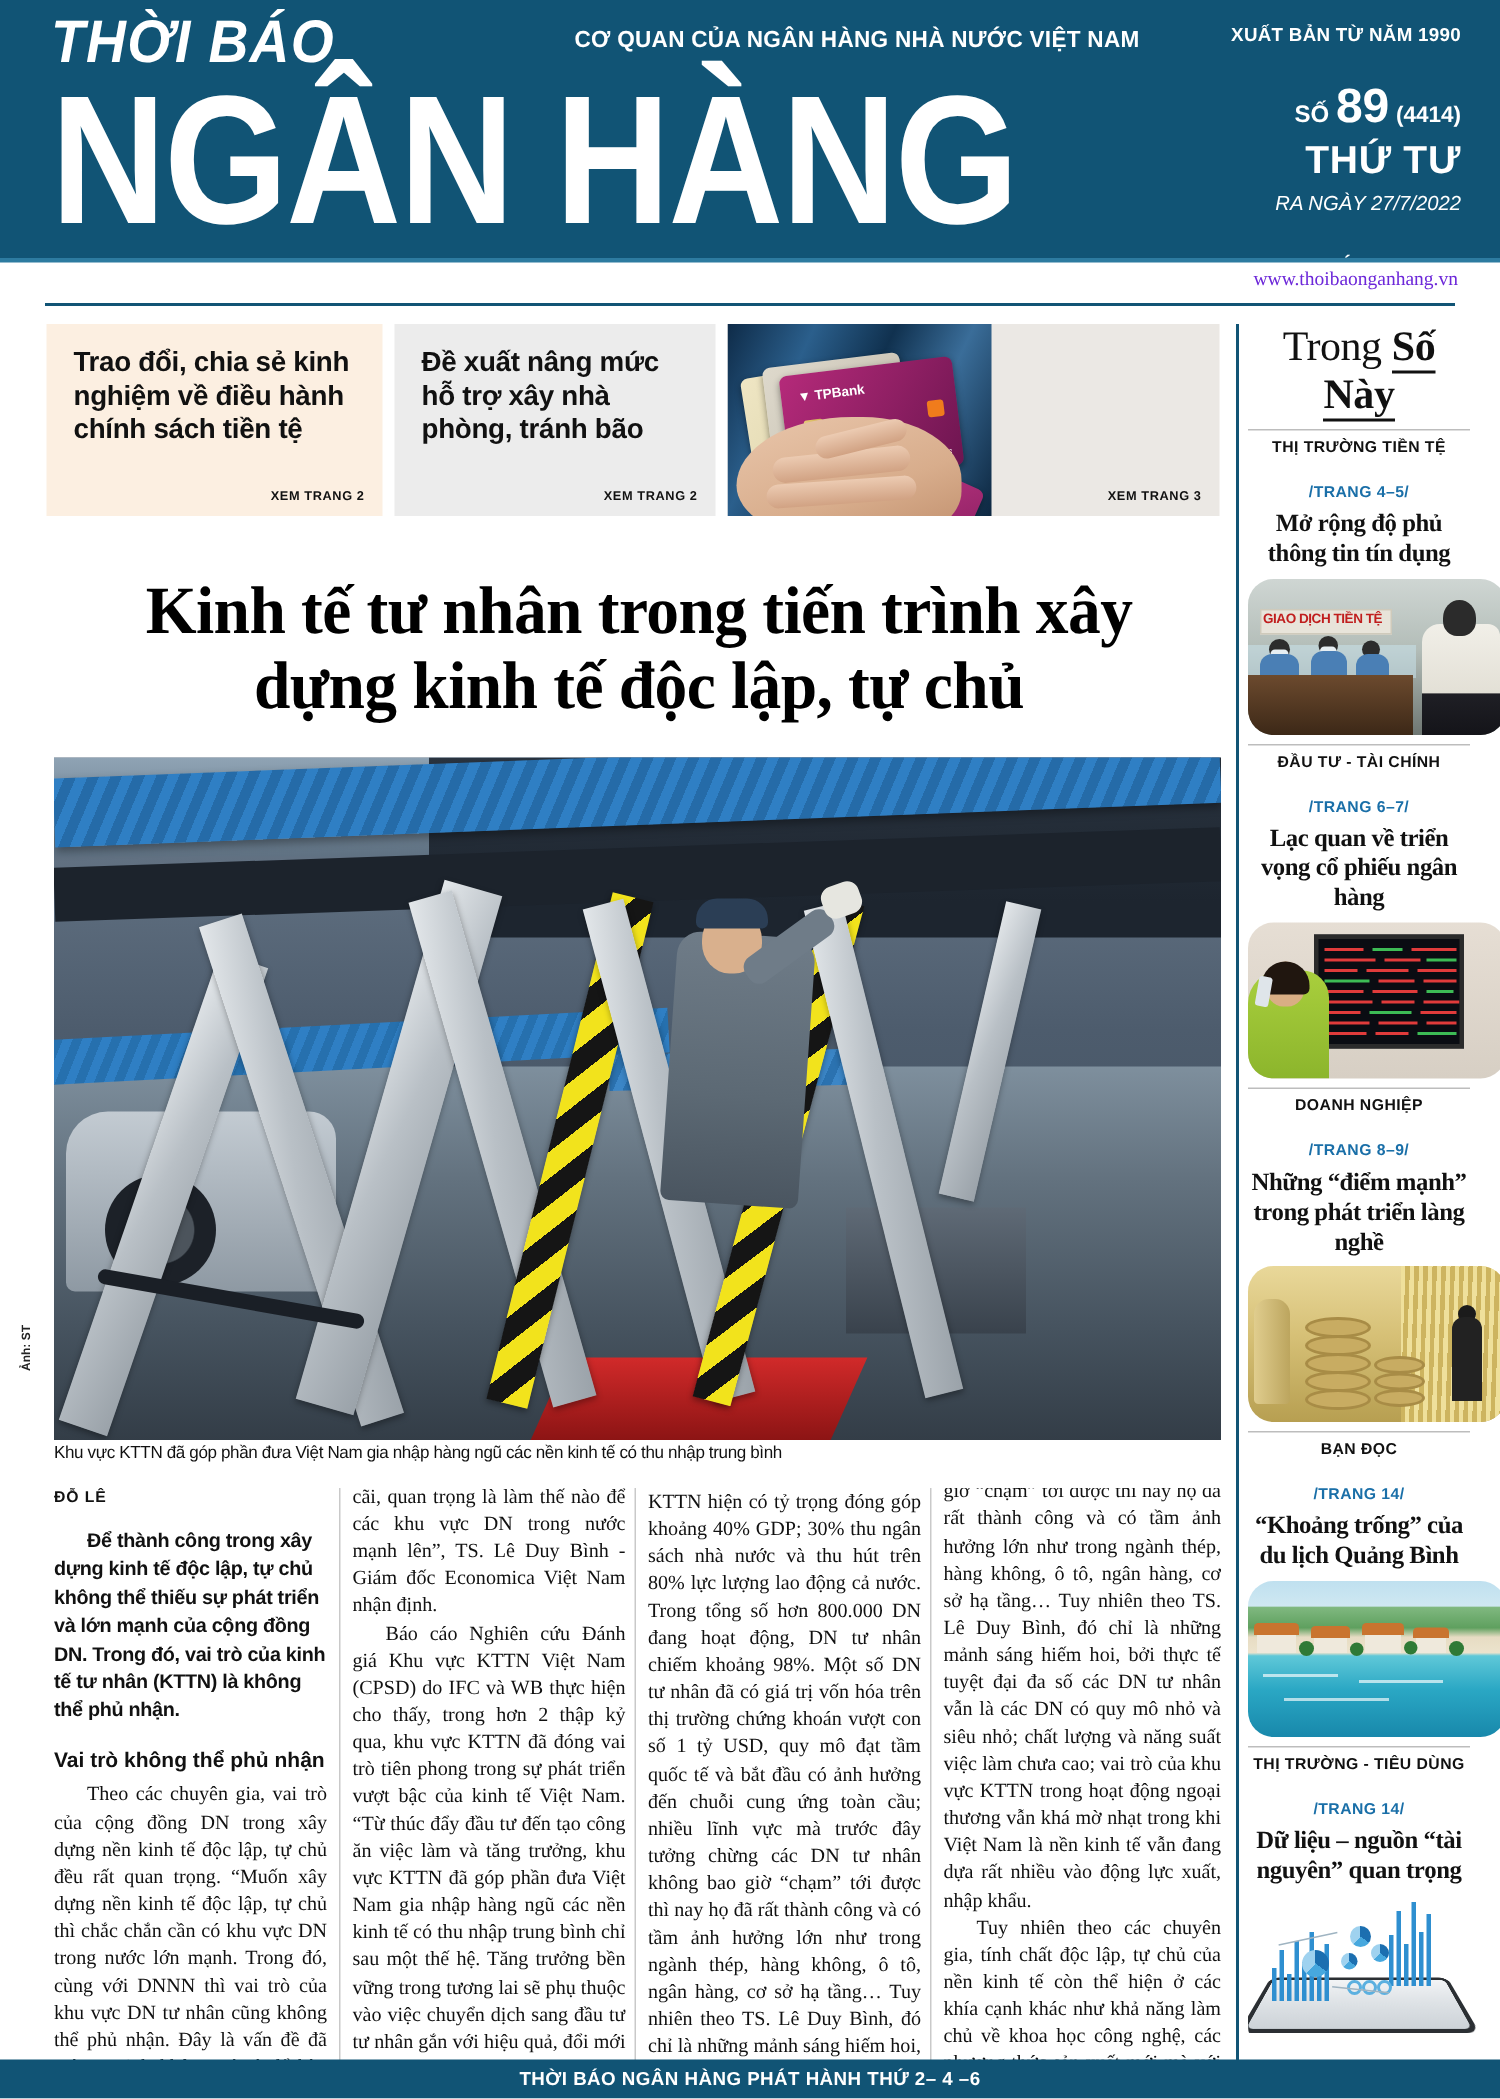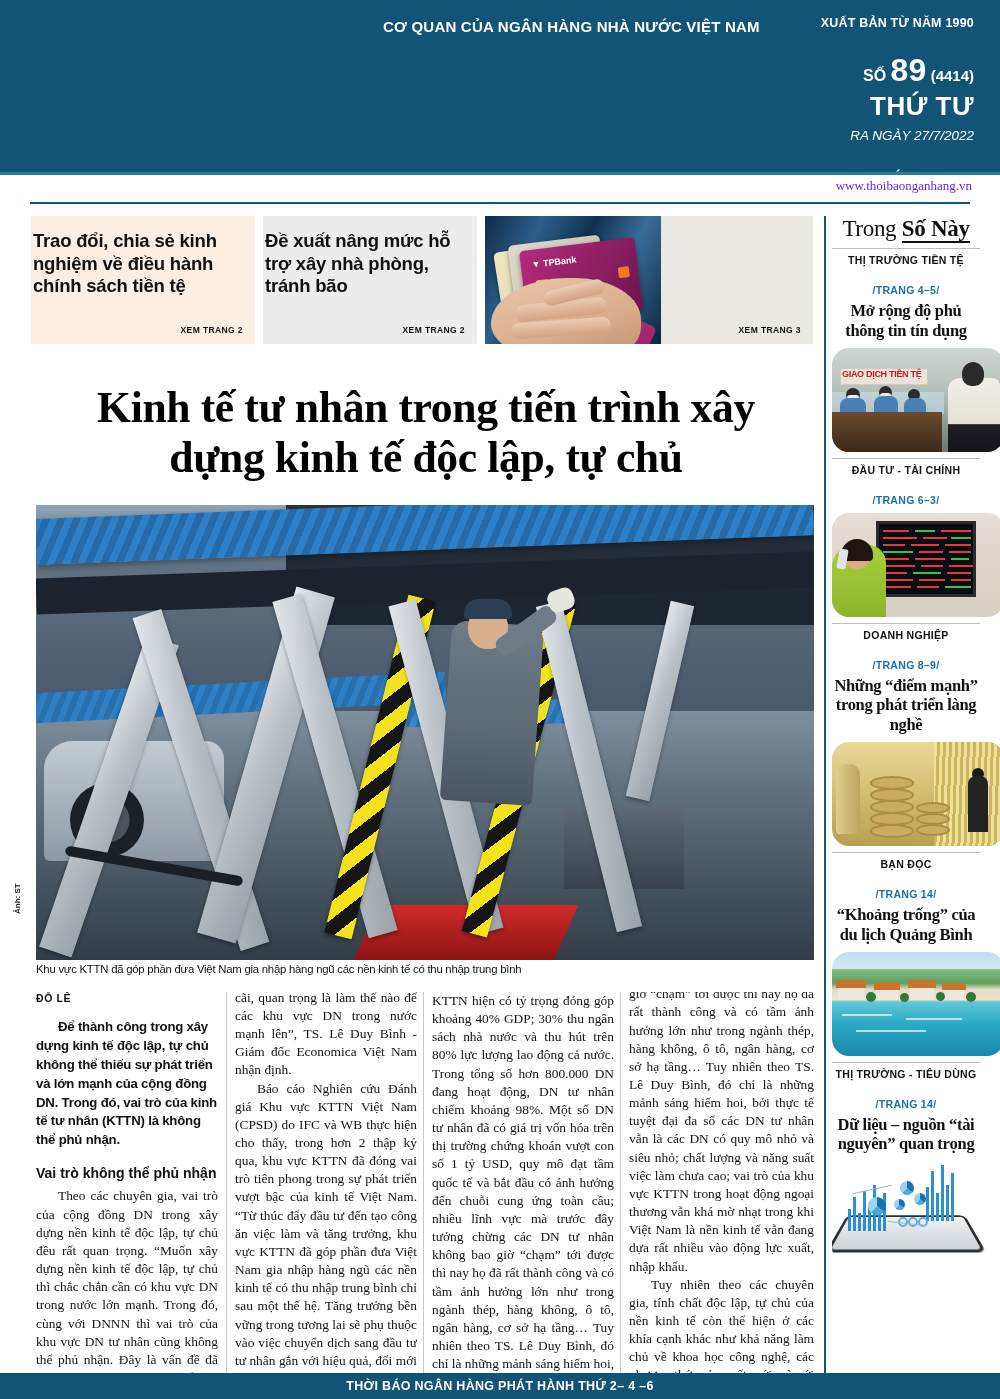--- a/index.html
+++ b/index.html
@@ -69,21 +69,21 @@
     font-size: 13px; color: #6d28d9;
   }
   .url-rule {
     position: absolute; left: 30px; top: 202px; width: 940px; height: 2px;
     background: #115475;
   }
 
   
   .teasers { position: absolute; left: 31px; top: 216px; width: 782px; height: 128px; }
   .teaser {
-    position: absolute; top: 0; height: 128px; padding: 14px 14px 8px 2px;
+    position: absolute; top: 0; height: 128px; padding: 14px 14px 8px 18px;
   }
   .t1 { left: 0; width: 224px; background: #fcefe1; }
   .t2 { left: 232px; width: 214px; background: #ececec; }
   .t3 { left: 454px; width: 328px; background: #ebe8e4; padding: 0; overflow: hidden; }
   .teaser-head {
     font-family: "Liberation Sans", sans-serif;
     font-weight: bold; font-size: 18.5px; line-height: 1.22; color: #111;
     letter-spacing: -0.2px;
   }
   .xem {
@@ -337,21 +337,21 @@
   
   .sidebar {
     position: absolute; left: 832px; top: 216px; width: 148px; height: 1160px;
   }
   .sb-divider {
     position: absolute; left: 824px; top: 216px; width: 2px; height: 1160px;
     background: #115475;
   }
   .sb-title {
     font-family: "Liberation Serif", serif;
-    font-size: 23px; color: #111; text-align: center; margin-bottom: 4px;
+    font-size: 28px; color: #111; text-align: center; margin-bottom: 4px;
     letter-spacing: -0.3px;
   }
   .sb-title .bold { font-weight: bold; }
   .sb-title .ul { border-bottom: 2px solid #111; }
   .sb-sec { margin-top: 6px; }
   .sb-rule { height: 1px; background: #bdbdbd; margin: 6px 0 5px; }
   .sb-kicker {
     font-family: "Liberation Sans", sans-serif;
     font-weight: bold; font-size: 10.5px; letter-spacing: 0.3px;
     text-align: center; color: #111;
@@ -512,20 +512,24 @@
     font-family: "Liberation Sans", sans-serif;
     font-weight: bold; font-size: 12.5px; letter-spacing: 0.3px;
   }
 </style>
 </head>
 <body>
 
 <div class="page">
 
   <header class="masthead">
+    <div class="mh-left">
+      <div class="mh-thoibao">THỜI BÁO</div>
+      <div class="mh-nganhang">NGÂN HÀNG</div>
+    </div>
     <div class="mh-slogan">CƠ QUAN CỦA NGÂN HÀNG NHÀ NƯỚC VIỆT NAM</div>
     <div class="mh-right">
       <div class="mh-since">XUẤT BẢN TỪ NĂM 1990</div>
       <div class="mh-issue">
         <span>SỐ</span>
         <span class="big">89</span>
         <span class="paren">(4414)</span>
       </div>
       <div class="mh-day">THỨ TƯ</div>
       <div class="mh-date">RA NGÀY 27/7/2022</div>
@@ -661,21 +665,22 @@
         <div class="staff3"></div>
         <div class="counter"></div>
         <div class="cust"></div>
         <div class="cust-head"></div>
       </div>
     </section>
 
     <section class="sb-sec">
       <div class="sb-rule"></div>
       <div class="sb-kicker">ĐẦU TƯ - TÀI CHÍNH</div>
-      <div class="sb-page">/TRANG 6–3/</div>
+      <div class="sb-page">/TRANG 6–7/</div>
+      <div class="sb-head">Lạc quan về triển vọng cổ phiếu ngân hàng</div>
       <div class="sb-photo ph2">
         <div class="board">
           <span class="tick" style="left:4px;top:6px;width:26px;"></span>
           <span class="tickg" style="left:36px;top:6px;width:20px;"></span>
           <span class="tick" style="left:62px;top:6px;width:30px;"></span>
           <span class="tick" style="left:4px;top:13px;width:34px;"></span>
           <span class="tick" style="left:44px;top:13px;width:24px;"></span>
           <span class="tickg" style="left:72px;top:13px;width:20px;"></span>
           <span class="tick" style="left:4px;top:20px;width:22px;"></span>
           <span class="tick" style="left:32px;top:20px;width:28px;"></span>

